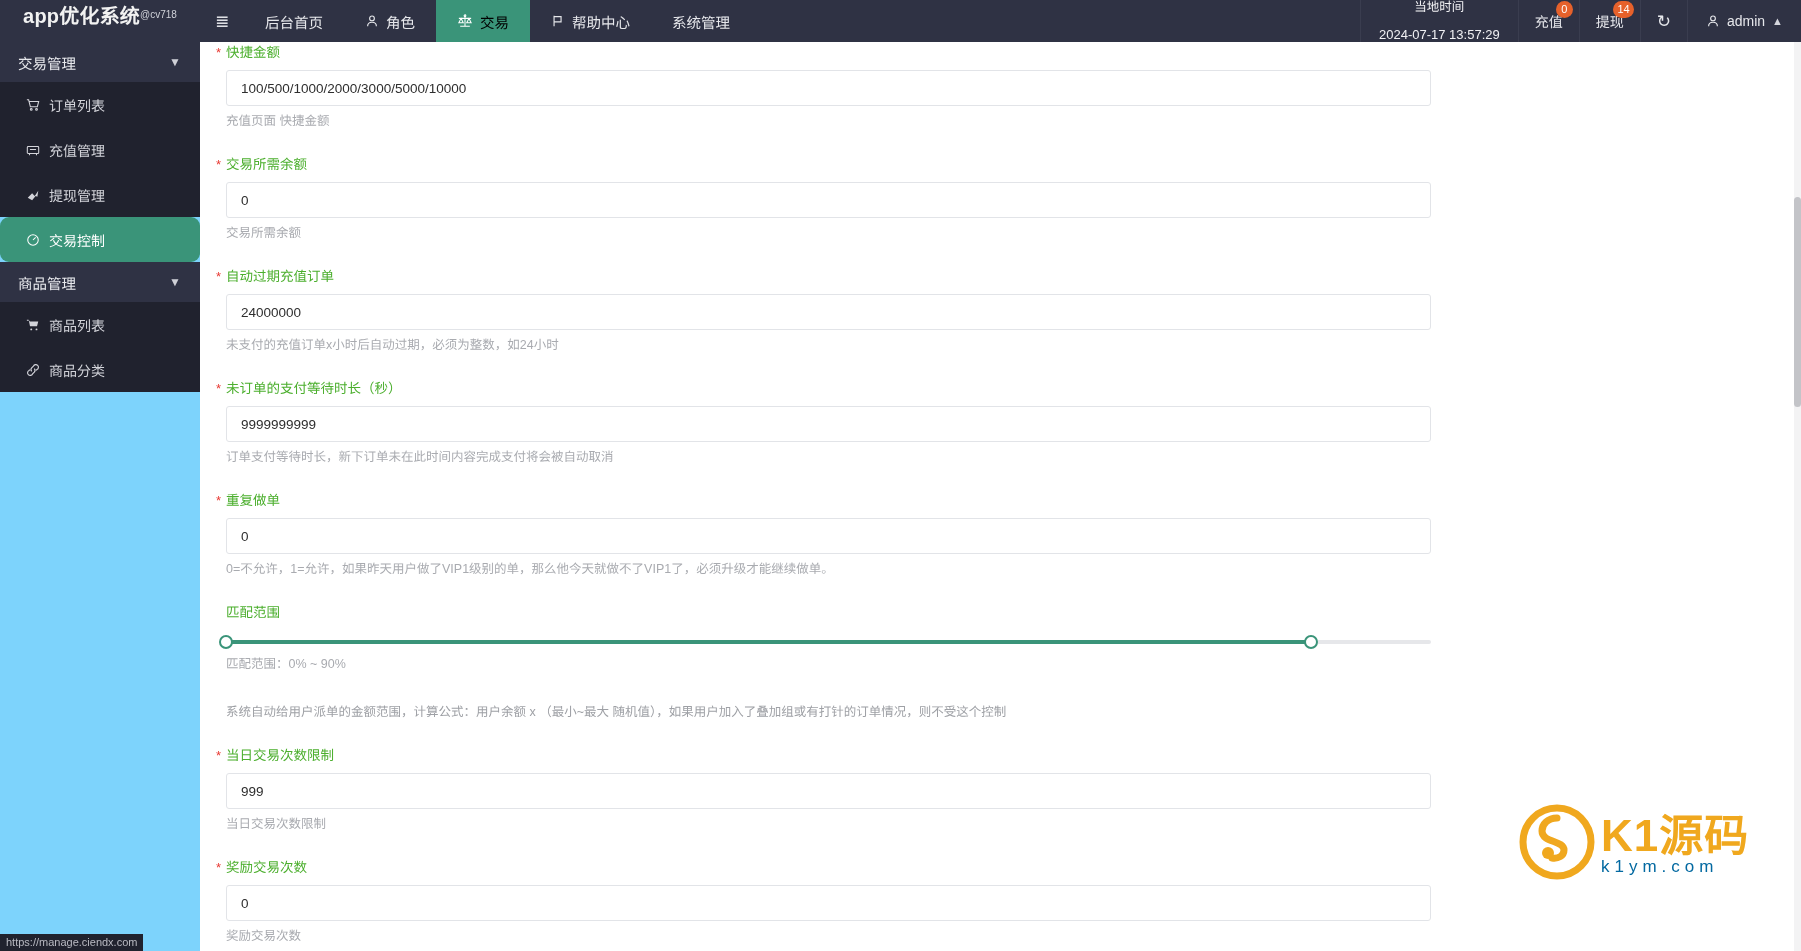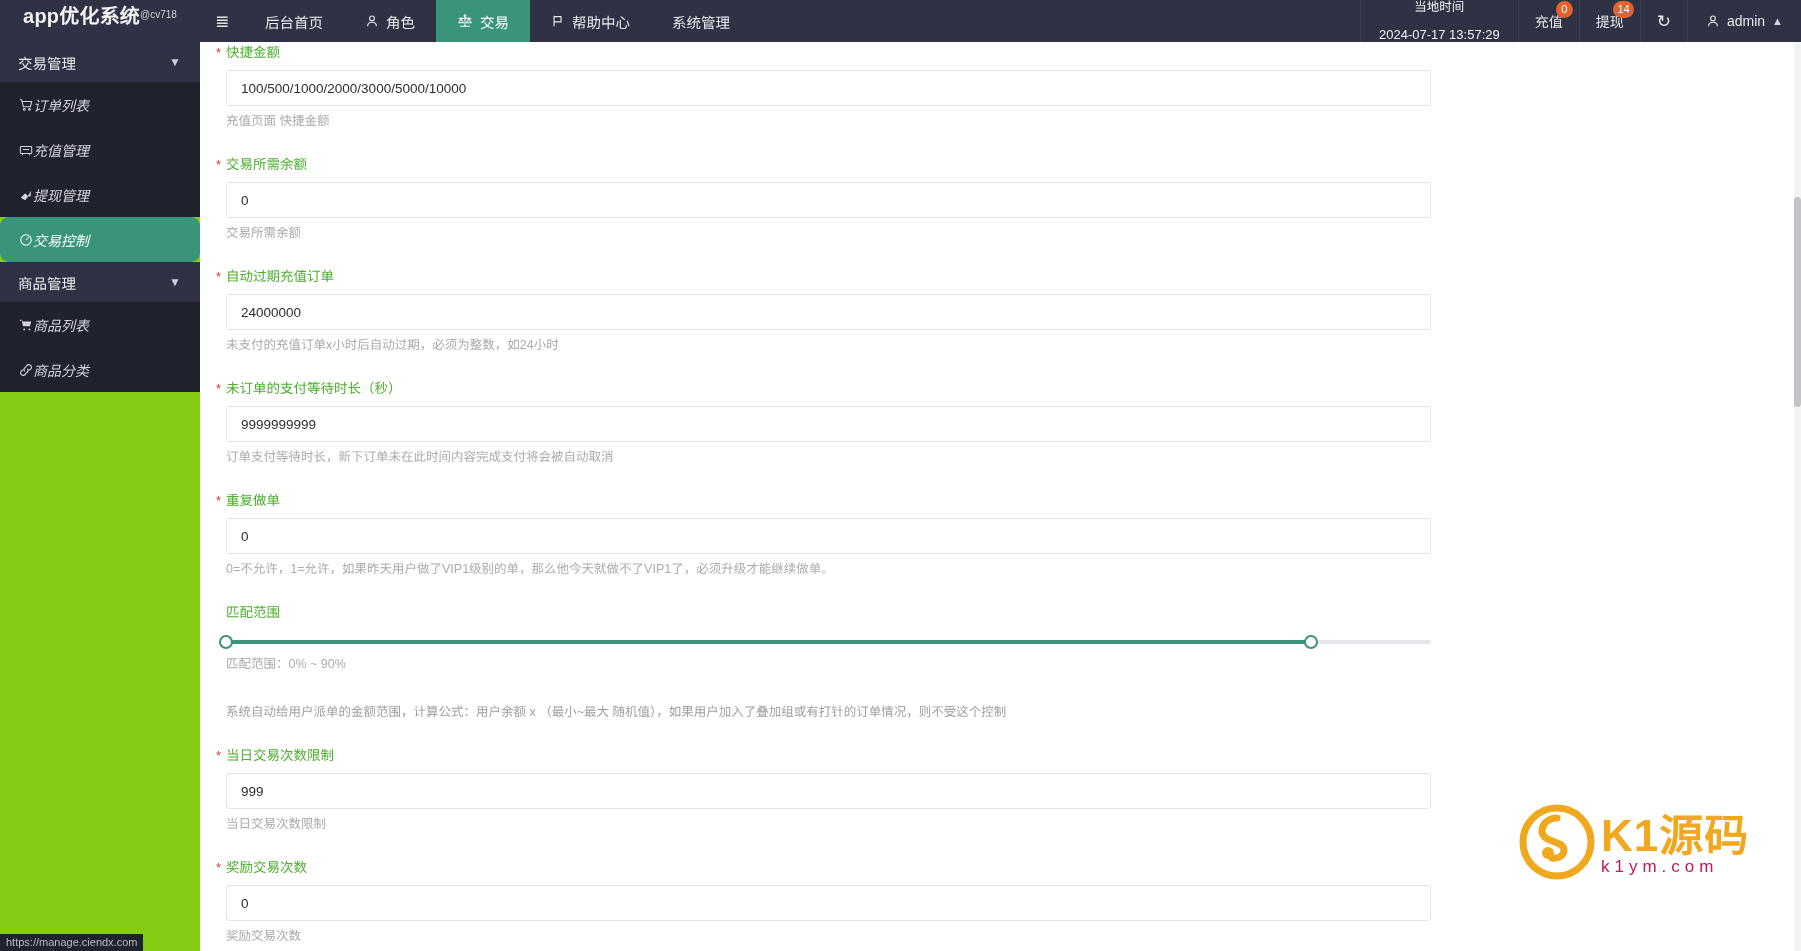--- a/index.html
+++ b/index.html
@@ -30,21 +30,21 @@
     color:#dfe0e5; cursor:pointer;
   }
   .ham-glyph { font-size:17px; line-height:1; }
 
   .nav { display:flex; align-items:stretch; }
   .nav-item {
     display:flex; align-items:center; gap:7px; padding:0 21px;
     color:#e6e7eb; font-size:14.5px; cursor:pointer; white-space:nowrap;
     border:0; background:transparent;
   }
-  .nav-item.active { background:#3a9479; color:#ffffff; }
+  .nav-item.active { background:#3a9479; color:#000000; }
   .nav-ico { display:inline-flex; align-items:center; }
   .nav-ico svg { display:block; }
 
   .header-spacer { flex:1 1 auto; }
 
   .hdr-right { display:flex; align-items:stretch; }
   .hdr-cell {
     display:flex; align-items:center; justify-content:center;
     padding:0 16px; color:#e6e7eb; position:relative; cursor:pointer;
     border-left:1px solid #3a3d4f;
@@ -62,31 +62,31 @@
   }
   .hdr-cell .lbl { font-size:14px; }
   .refresh-ico { font-size:17px; line-height:1; }
   .user-cell { gap:7px; padding:0 18px; }
   .user-name { font-size:14px; }
   .caret-up { font-size:11px; color:#d5d6dc; }
 
   
   .sidebar {
     position:absolute; top:42px; left:0; width:200px; height:909px;
-    background:#84cc16; z-index:20; overflow:hidden;
+    background:#7dd3fc; z-index:20; overflow:hidden;
   }
   .side-group {
     height:40px; display:flex; align-items:center; justify-content:space-between;
     padding:0 19px 0 18px; background:#2f3244; color:#e7e8ec;
     font-size:14.5px; cursor:pointer;
   }
   .side-group .chev { font-size:12px; color:#cfd0d7; }
   .side-item {
-    height:45px; display:flex; align-items:center; padding-left:18px;
-    color:#d3d4da; font-size:14px; cursor:pointer; background:#20222e;font-style:italic;
+    height:45px; display:flex; align-items:center; gap:9px; padding-left:25px;
+    color:#d3d4da; font-size:14px; cursor:pointer; background:#20222e;
   }
   .side-item.active { background:#3a9479; color:#ffffff;border-radius:9px; }
   .side-ico { width:15px; display:inline-flex; align-items:center; justify-content:center; }
   .side-ico svg { display:block; }
 
   .status-bar {
     position:absolute; left:0; bottom:0; height:17px; max-width:200px;
     background:#20222e; color:#b9bac2; font-size:11px; line-height:17px;
     padding:0 6px; white-space:nowrap; overflow:hidden; z-index:25;
   }
@@ -138,21 +138,21 @@
   
   .watermark {
     position:absolute; right:42px; bottom:52px; width:240px; height:110px;
     z-index:5; pointer-events:none; display:flex; align-items:center; gap:6px;
   }
   .wm-text { display:flex; flex-direction:column; line-height:1; }
   .wm-main {
     font-size:44px; font-weight:700; color:#f0a81e; letter-spacing:1px;
     font-family:"Liberation Sans","DejaVu Sans",sans-serif;
   }
-  .wm-sub { font-size:17px; color:#be185d; letter-spacing:5px; margin-top:0; }
+  .wm-sub { font-size:17px; color:#0369a1; letter-spacing:5px; margin-top:0; }
 
   
   .page-scroll {
     position:absolute; right:0; top:42px; width:7px; height:909px;
     background:#f3f3f4; z-index:15;
   }
   .page-thumb {
     position:absolute; right:0; top:155px; width:7px; height:210px;
     background:#c3c4c8; border-radius:4px;
   }

